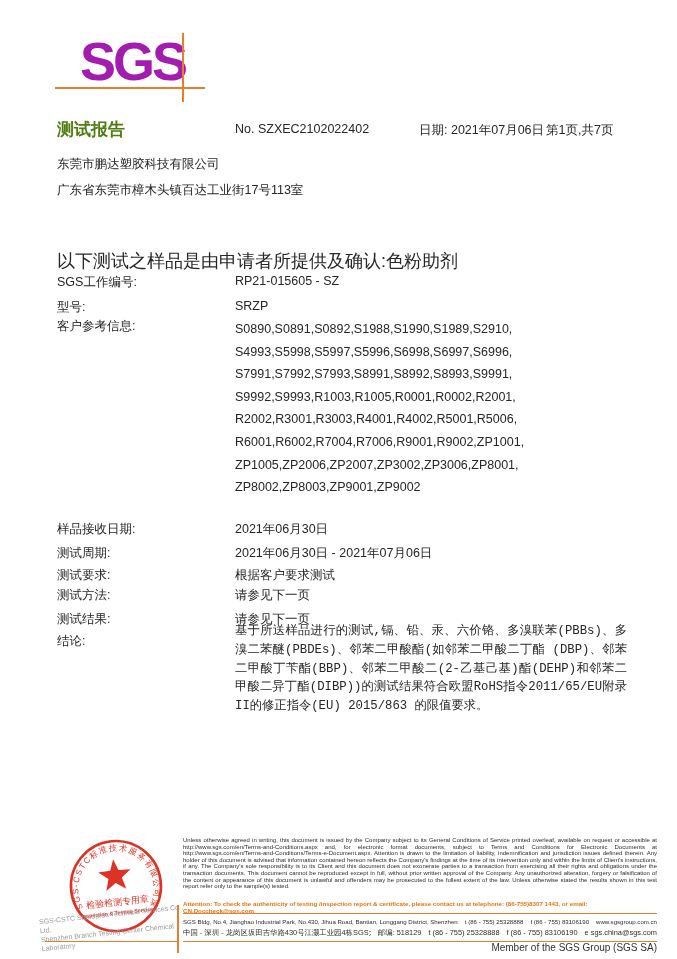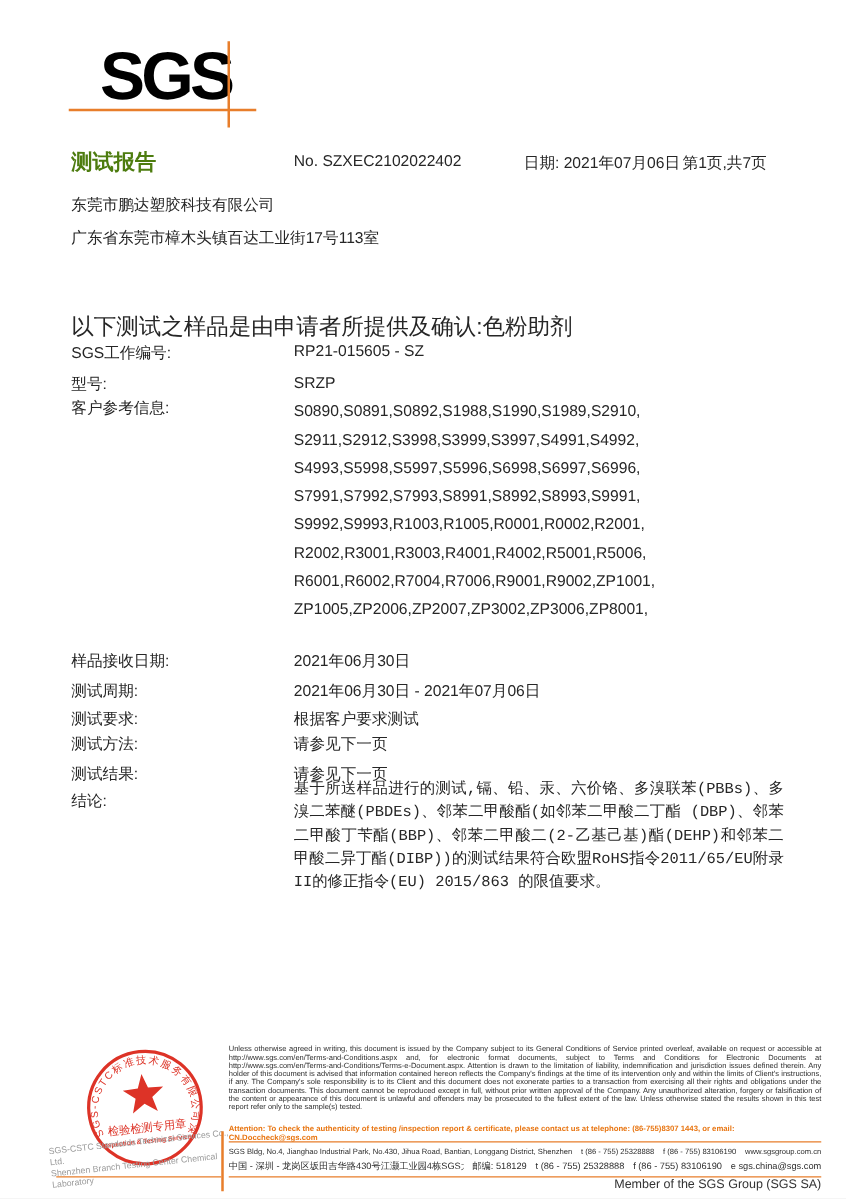--- a/index.html
+++ b/index.html
@@ -3,21 +3,21 @@
 <meta charset="utf-8">
 <style>
   html,body{margin:0;padding:0;background:#e8e8e8;}
   .page{
     position:relative;width:677px;height:959px;background:#ffffff;
     font-family:"Liberation Sans","DejaVu Sans",sans-serif;
     color:#262626;overflow:hidden;margin:0 auto;
   }
   .abs{position:absolute;}
   
-  .logo-text{left:80px;top:34px;font-size:54px;font-weight:700;color:#000000;
+  .logo-text{left:80px;top:34px;font-size:54px;font-weight:700;color:#a21caf;
     letter-spacing:-3px;line-height:1;}
   .logo-hline{left:55px;top:87px;width:150px;height:2px;background:#e87e2b;}
   .logo-vline{left:182px;top:33px;width:2px;height:69px;background:#e87e2b;}
   
   .doc-title{left:57px;top:118px;font-size:17px;font-weight:700;color:#4d7c0f;}
   .report-no{left:235px;top:122px;font-size:12.5px;}
   .report-date{left:419px;top:122px;font-size:12.5px;}
   .report-page{left:546px;top:122px;font-size:12.5px;}
   
   .company{left:57px;top:156px;font-size:12.5px;text-align:right;}
@@ -72,27 +72,27 @@
 
   <div class="abs lbl t-job">SGS工作编号:</div>
   <div class="abs val t-job">RP21-015605 - SZ</div>
 
   <div class="abs lbl t-model">型号:</div>
   <div class="abs val t-model">SRZP</div>
 
   <div class="abs lbl t-ref">客户参考信息:</div>
   <div class="abs val t-ref ref-lines">
     <div>S0890,S0891,S0892,S1988,S1990,S1989,S2910,</div>
-    <div>S2911,S2912,S3998,S3999,S3997,S4991,S4992,</div>
     <div>S4993,S5998,S5997,S5996,S6998,S6997,S6996,</div>
     <div>S7991,S7992,S7993,S8991,S8992,S8993,S9991,</div>
     <div>S9992,S9993,R1003,R1005,R0001,R0002,R2001,</div>
     <div>R2002,R3001,R3003,R4001,R4002,R5001,R5006,</div>
     <div>R6001,R6002,R7004,R7006,R9001,R9002,ZP1001,</div>
     <div>ZP1005,ZP2006,ZP2007,ZP3002,ZP3006,ZP8001,</div>
+    <div>ZP8002,ZP8003,ZP9001,ZP9002</div>
   </div>
 
   <div class="abs lbl t-recv">样品接收日期:</div>
   <div class="abs val t-recv">2021年06月30日</div>
 
   <div class="abs lbl t-period">测试周期:</div>
   <div class="abs val t-period">2021年06月30日 - 2021年07月06日</div>
 
   <div class="abs lbl t-req">测试要求:</div>
   <div class="abs val t-req">根据客户要求测试</div>

